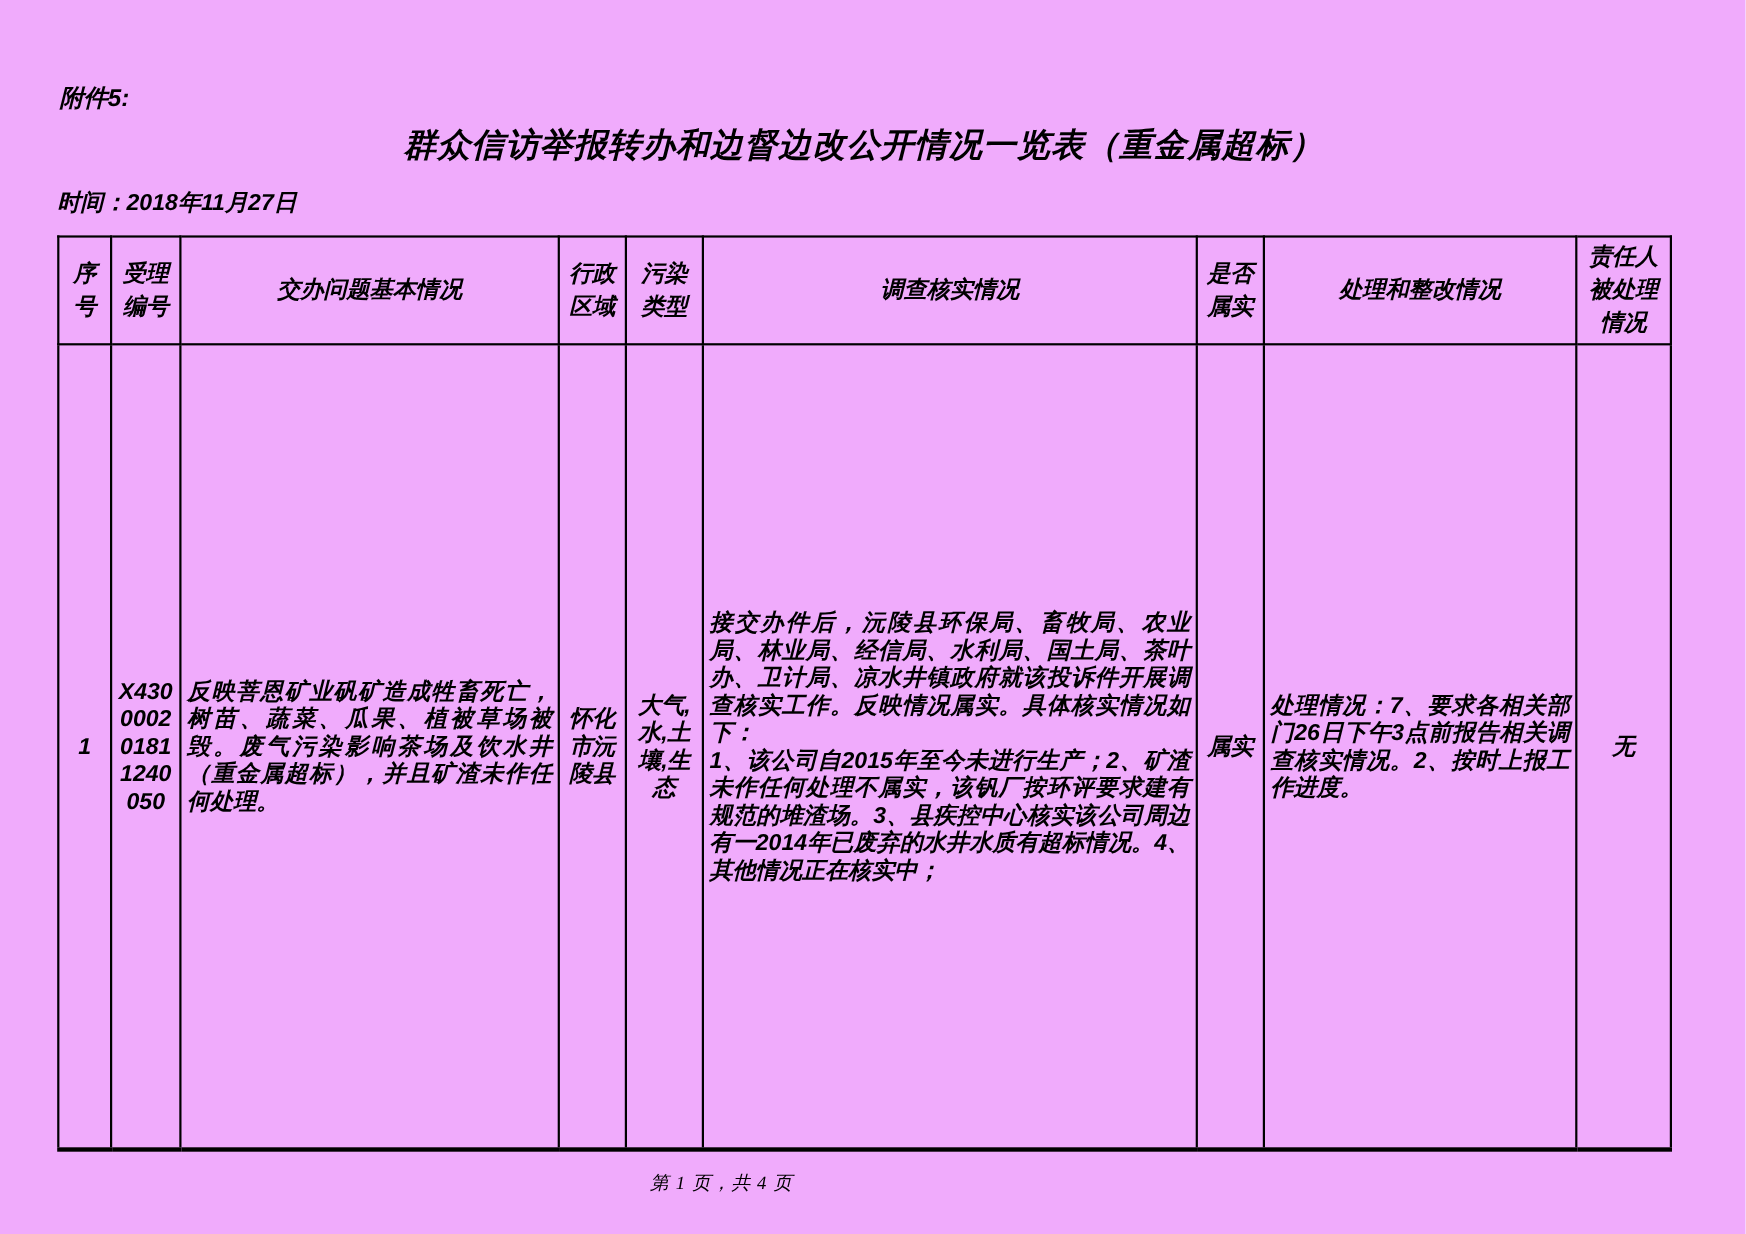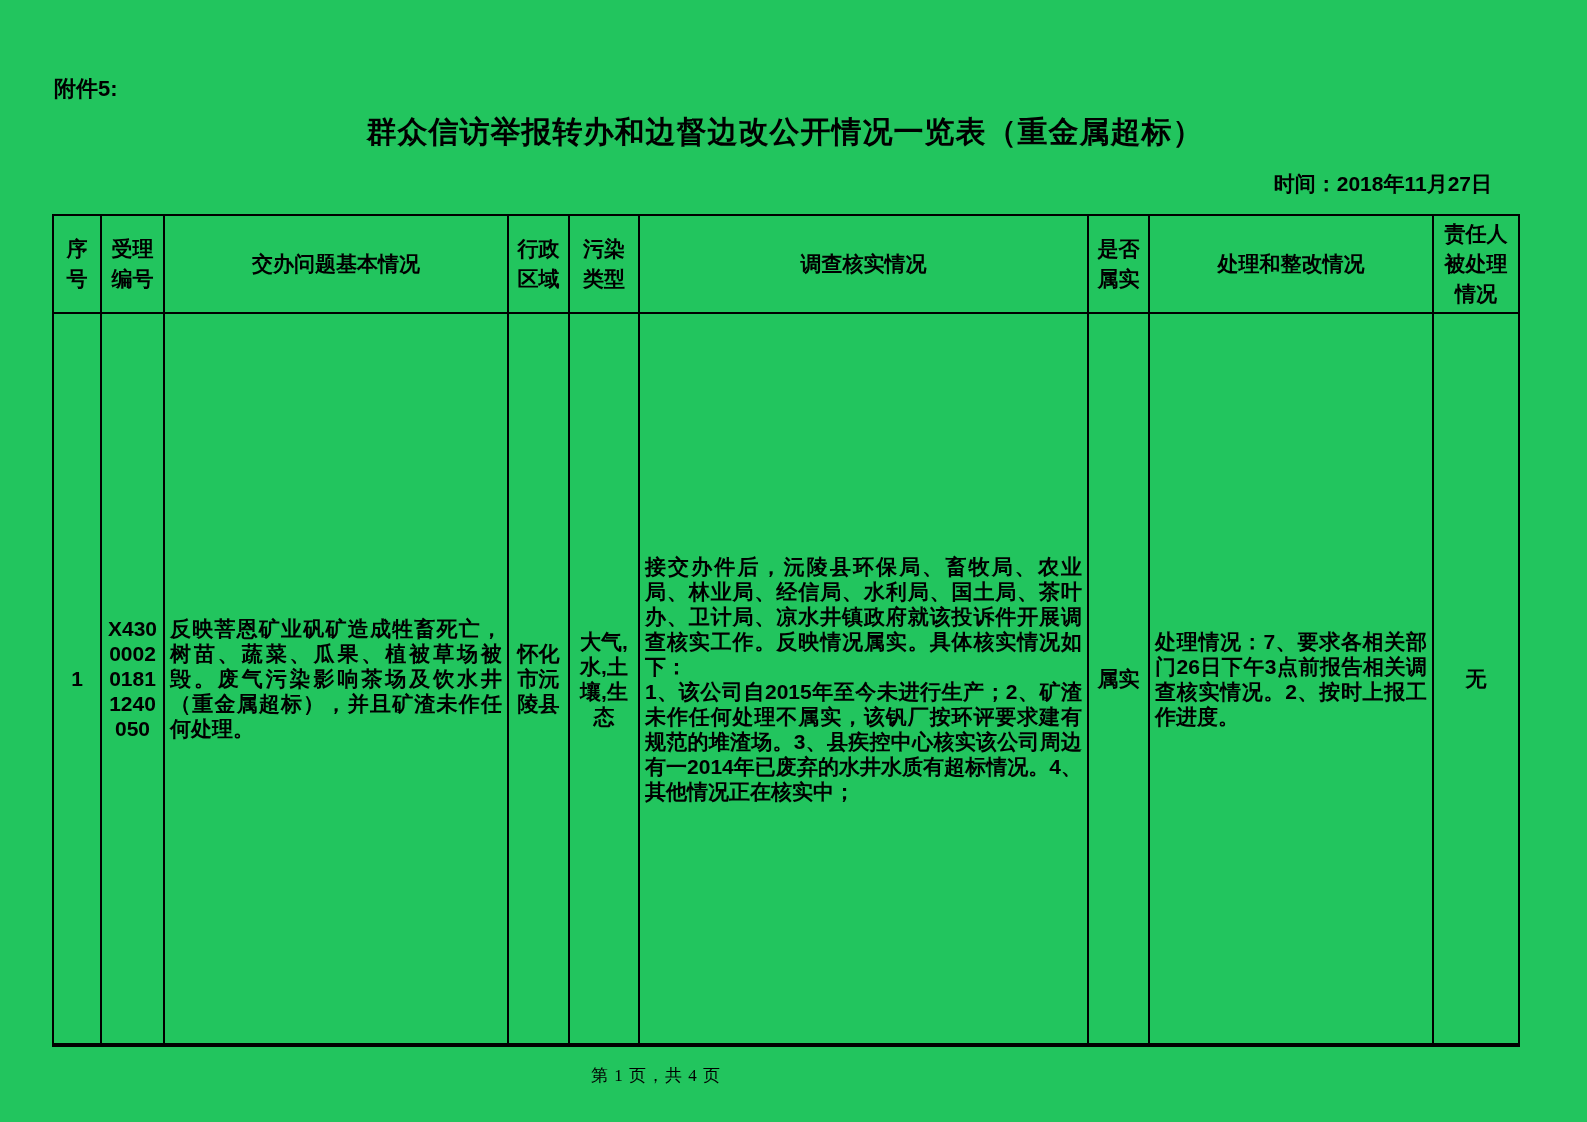--- a/index.html
+++ b/index.html
@@ -1,31 +1,31 @@
 <!DOCTYPE html>
 <html><head>
 <meta charset="utf-8">
 <style>
   * { margin: 0; padding: 0; box-sizing: border-box; }
   html, body { width: 1587px; height: 1122px; background: #ffffff; overflow: hidden; }
   body { font-family: "Liberation Sans", "DejaVu Sans", sans-serif; color: #000000; }
-  .page { position: relative; width: 1587px; height: 1122px; background: #22c55e; }
+  .page { position: relative; width: 1587px; height: 1122px; background: #f0abfc; font-style: italic; }
 
   .attachment {
     position: absolute; left: 54px; top: 74px;
     font-size: 22px; font-weight: 700;
   }
   .doc-title {
     position: absolute; left: 52px; top: 112px; width: 1466px;
     text-align: center; font-size: 30px; font-weight: 700;
     letter-spacing: 1px;
   }
   .doc-date {
     position: absolute; left: 52px; top: 170px; width: 1466px;
-    text-align: right; padding-right: 26px;
+    padding-right: 26px;
     font-size: 21px; font-weight: 700;
   }
 
   table.report {
     position: absolute; left: 52px; top: 214px;
     width: 1466px; table-layout: fixed; border-collapse: collapse;
   }
   table.report th, table.report td {
     border: 2px solid #000000;
     font-size: 21px; line-height: 25px; color: #000000;

